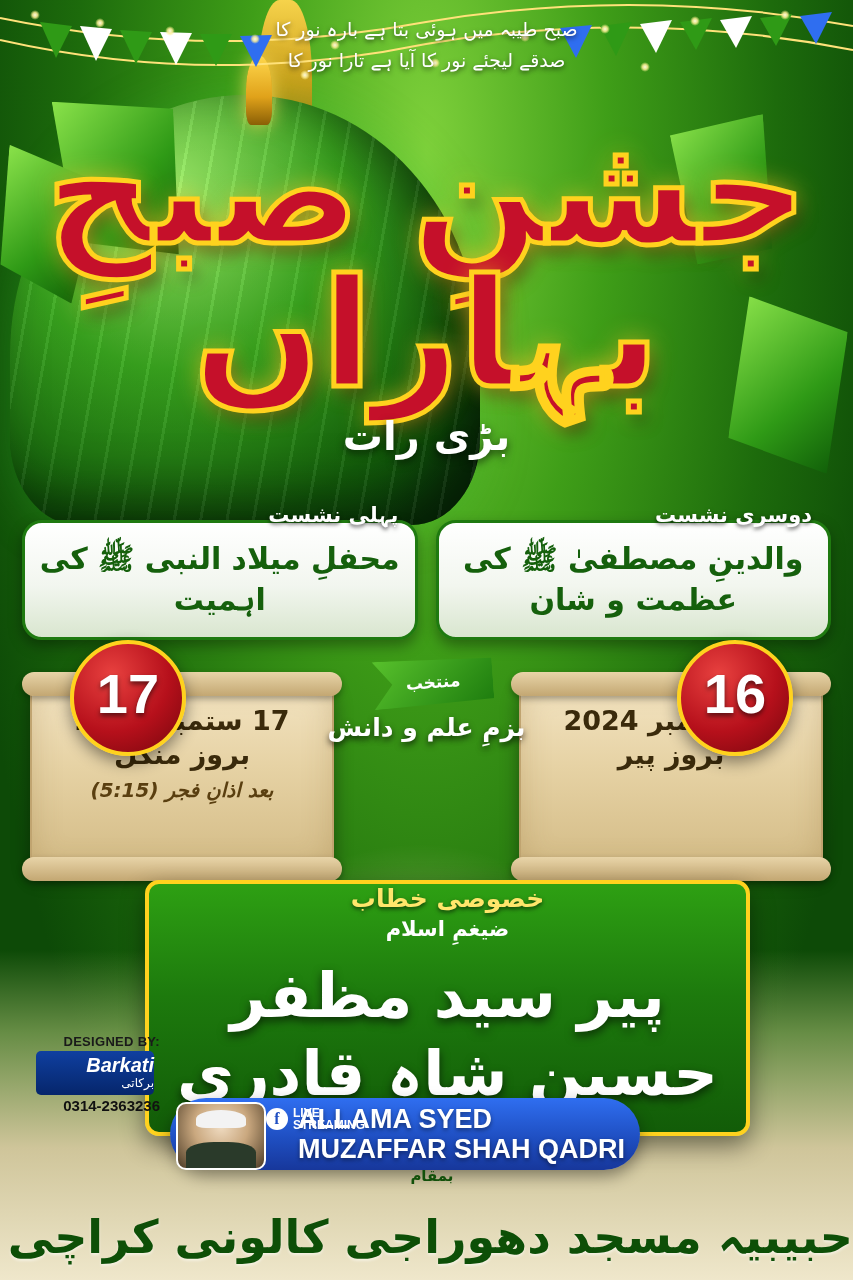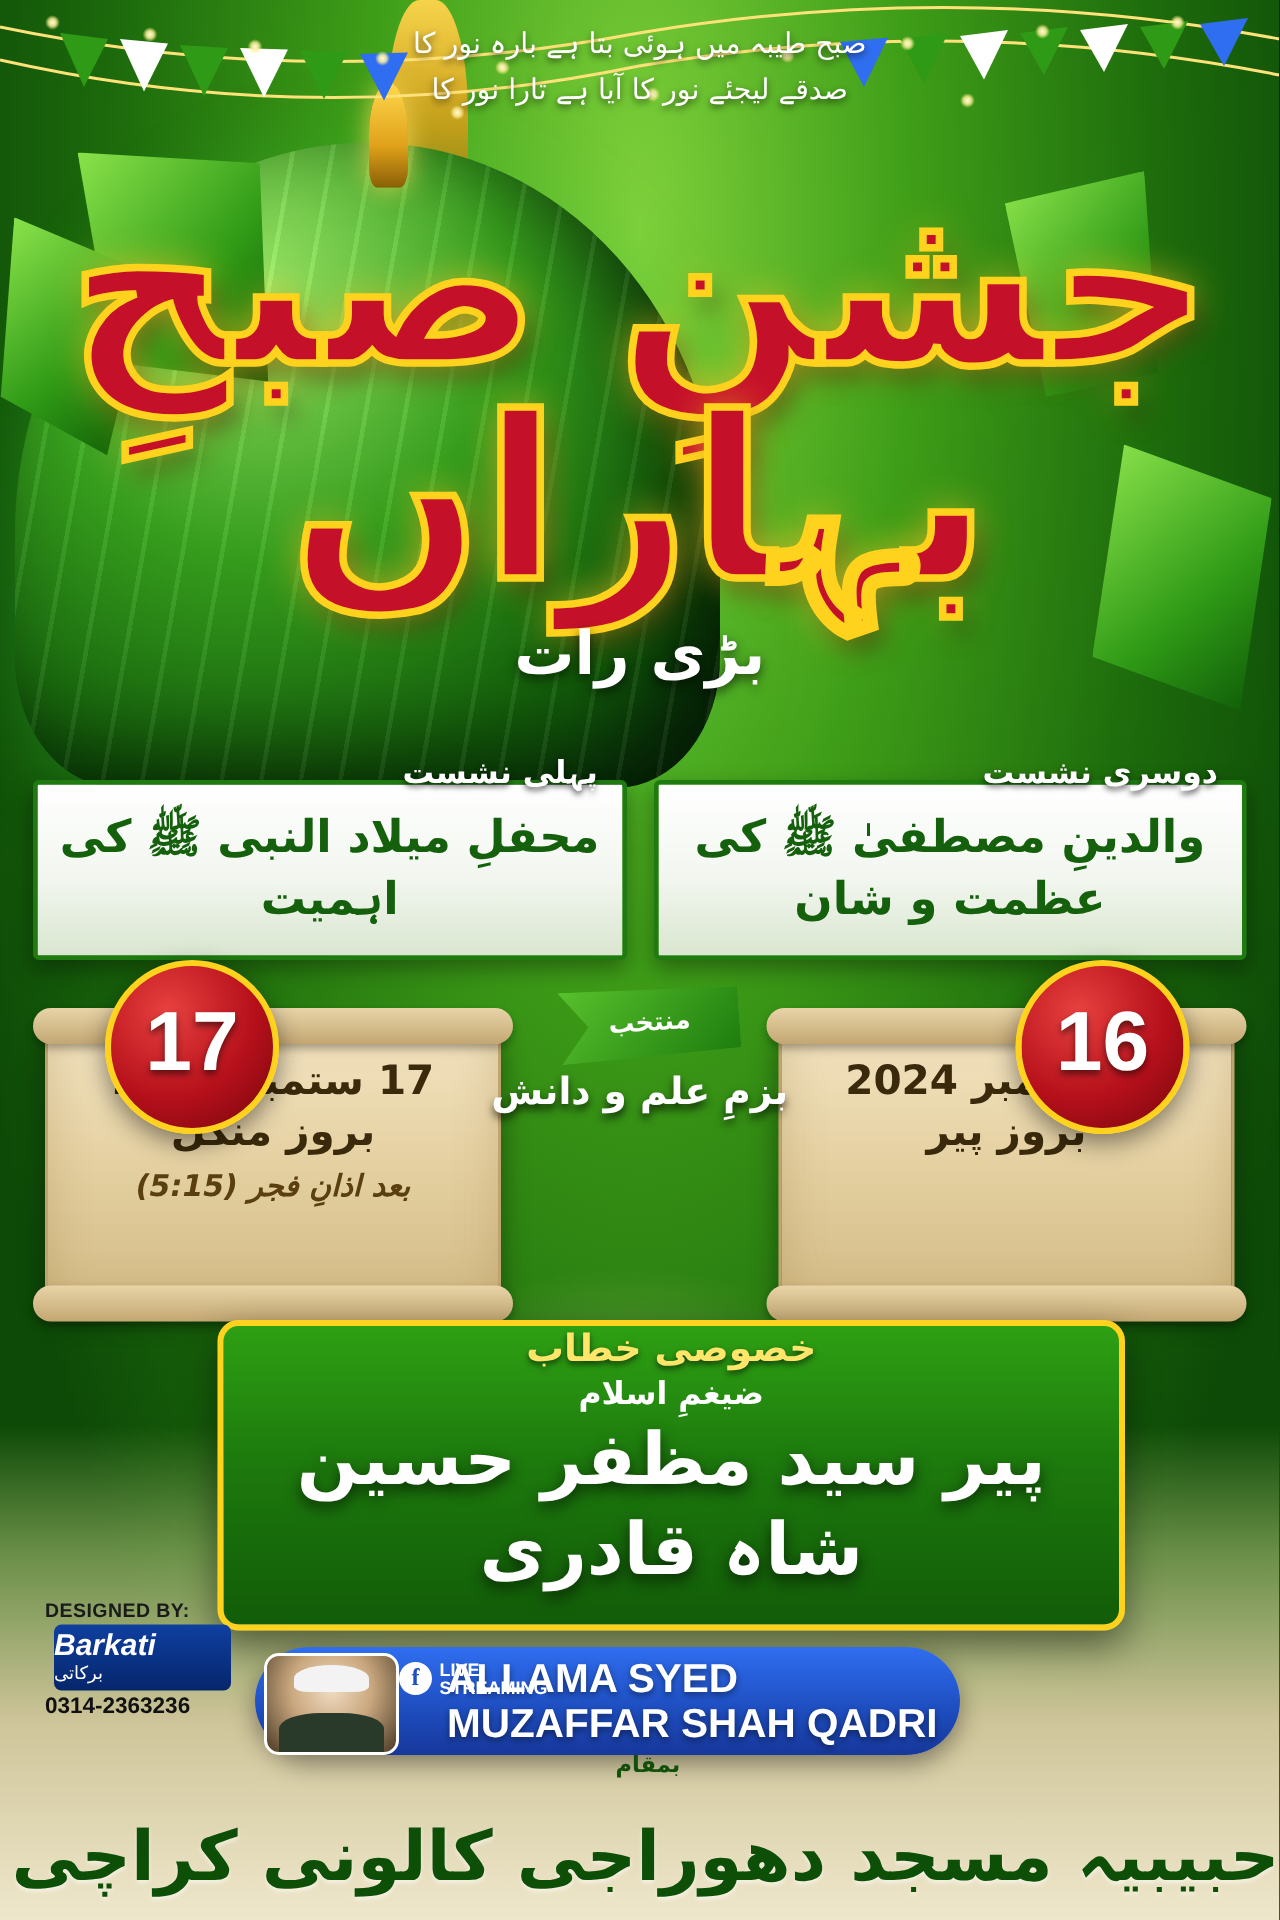--- a/index.html
+++ b/index.html
@@ -157,21 +157,21 @@
     display: flex;
     flex-direction: row-reverse;
     gap: 18px;
     direction: rtl;
   }
   .session {
     flex: 1;
     position: relative;
     background: linear-gradient(180deg, #ffffff 0%, #f2f6ef 55%, #d9e6cf 100%);
     border: 3px solid #1f7a10;
-    border-radius: 4px;
+    border-radius: 20px;
     padding: 16px 10px 12px;
     text-align: center;
     box-shadow: 0 6px 14px rgba(0,0,0,.35);
     min-height: 86px;
   }
   .session-tag {
     position: absolute;
     top: -20px;
     right: 16px;
     font-family: "DejaVu Sans", sans-serif;
@@ -315,36 +315,36 @@
     text-shadow: 0 2px 4px rgba(0,0,0,.6);
   }
   .speaker-title {
     margin-top: 4px;
     font-family: "DejaVu Sans", sans-serif;
     font-size: 21px;
     font-weight: bold;
     color: #ffffff;
   }
   .speaker-name {
-    margin-top: 2px;
-    font-family: "DejaVu Sans", sans-serif;
-    font-size: 48px;
+    margin-top: 16px;
+    font-family: "DejaVu Sans", sans-serif;
+    font-size: 62px;
     font-weight: bold;
     color: #ffffff;
     line-height: 1.25;
     text-shadow: 0 4px 10px rgba(0,0,0,.6);
   }
 
   
   .designer {
     position: absolute;
     left: 30px;
-    top: 1066px;
+    top: 1034px;
     width: 130px;
-    text-align: left;
+    text-align: right;
     color: #1a1a1a;
   }
   .designer-label {
     font-family: "Liberation Sans", sans-serif;
     font-size: 13px;
     font-weight: bold;
     letter-spacing: .3px;
   }
   .designer-logo {
     margin: 2px auto 0;

